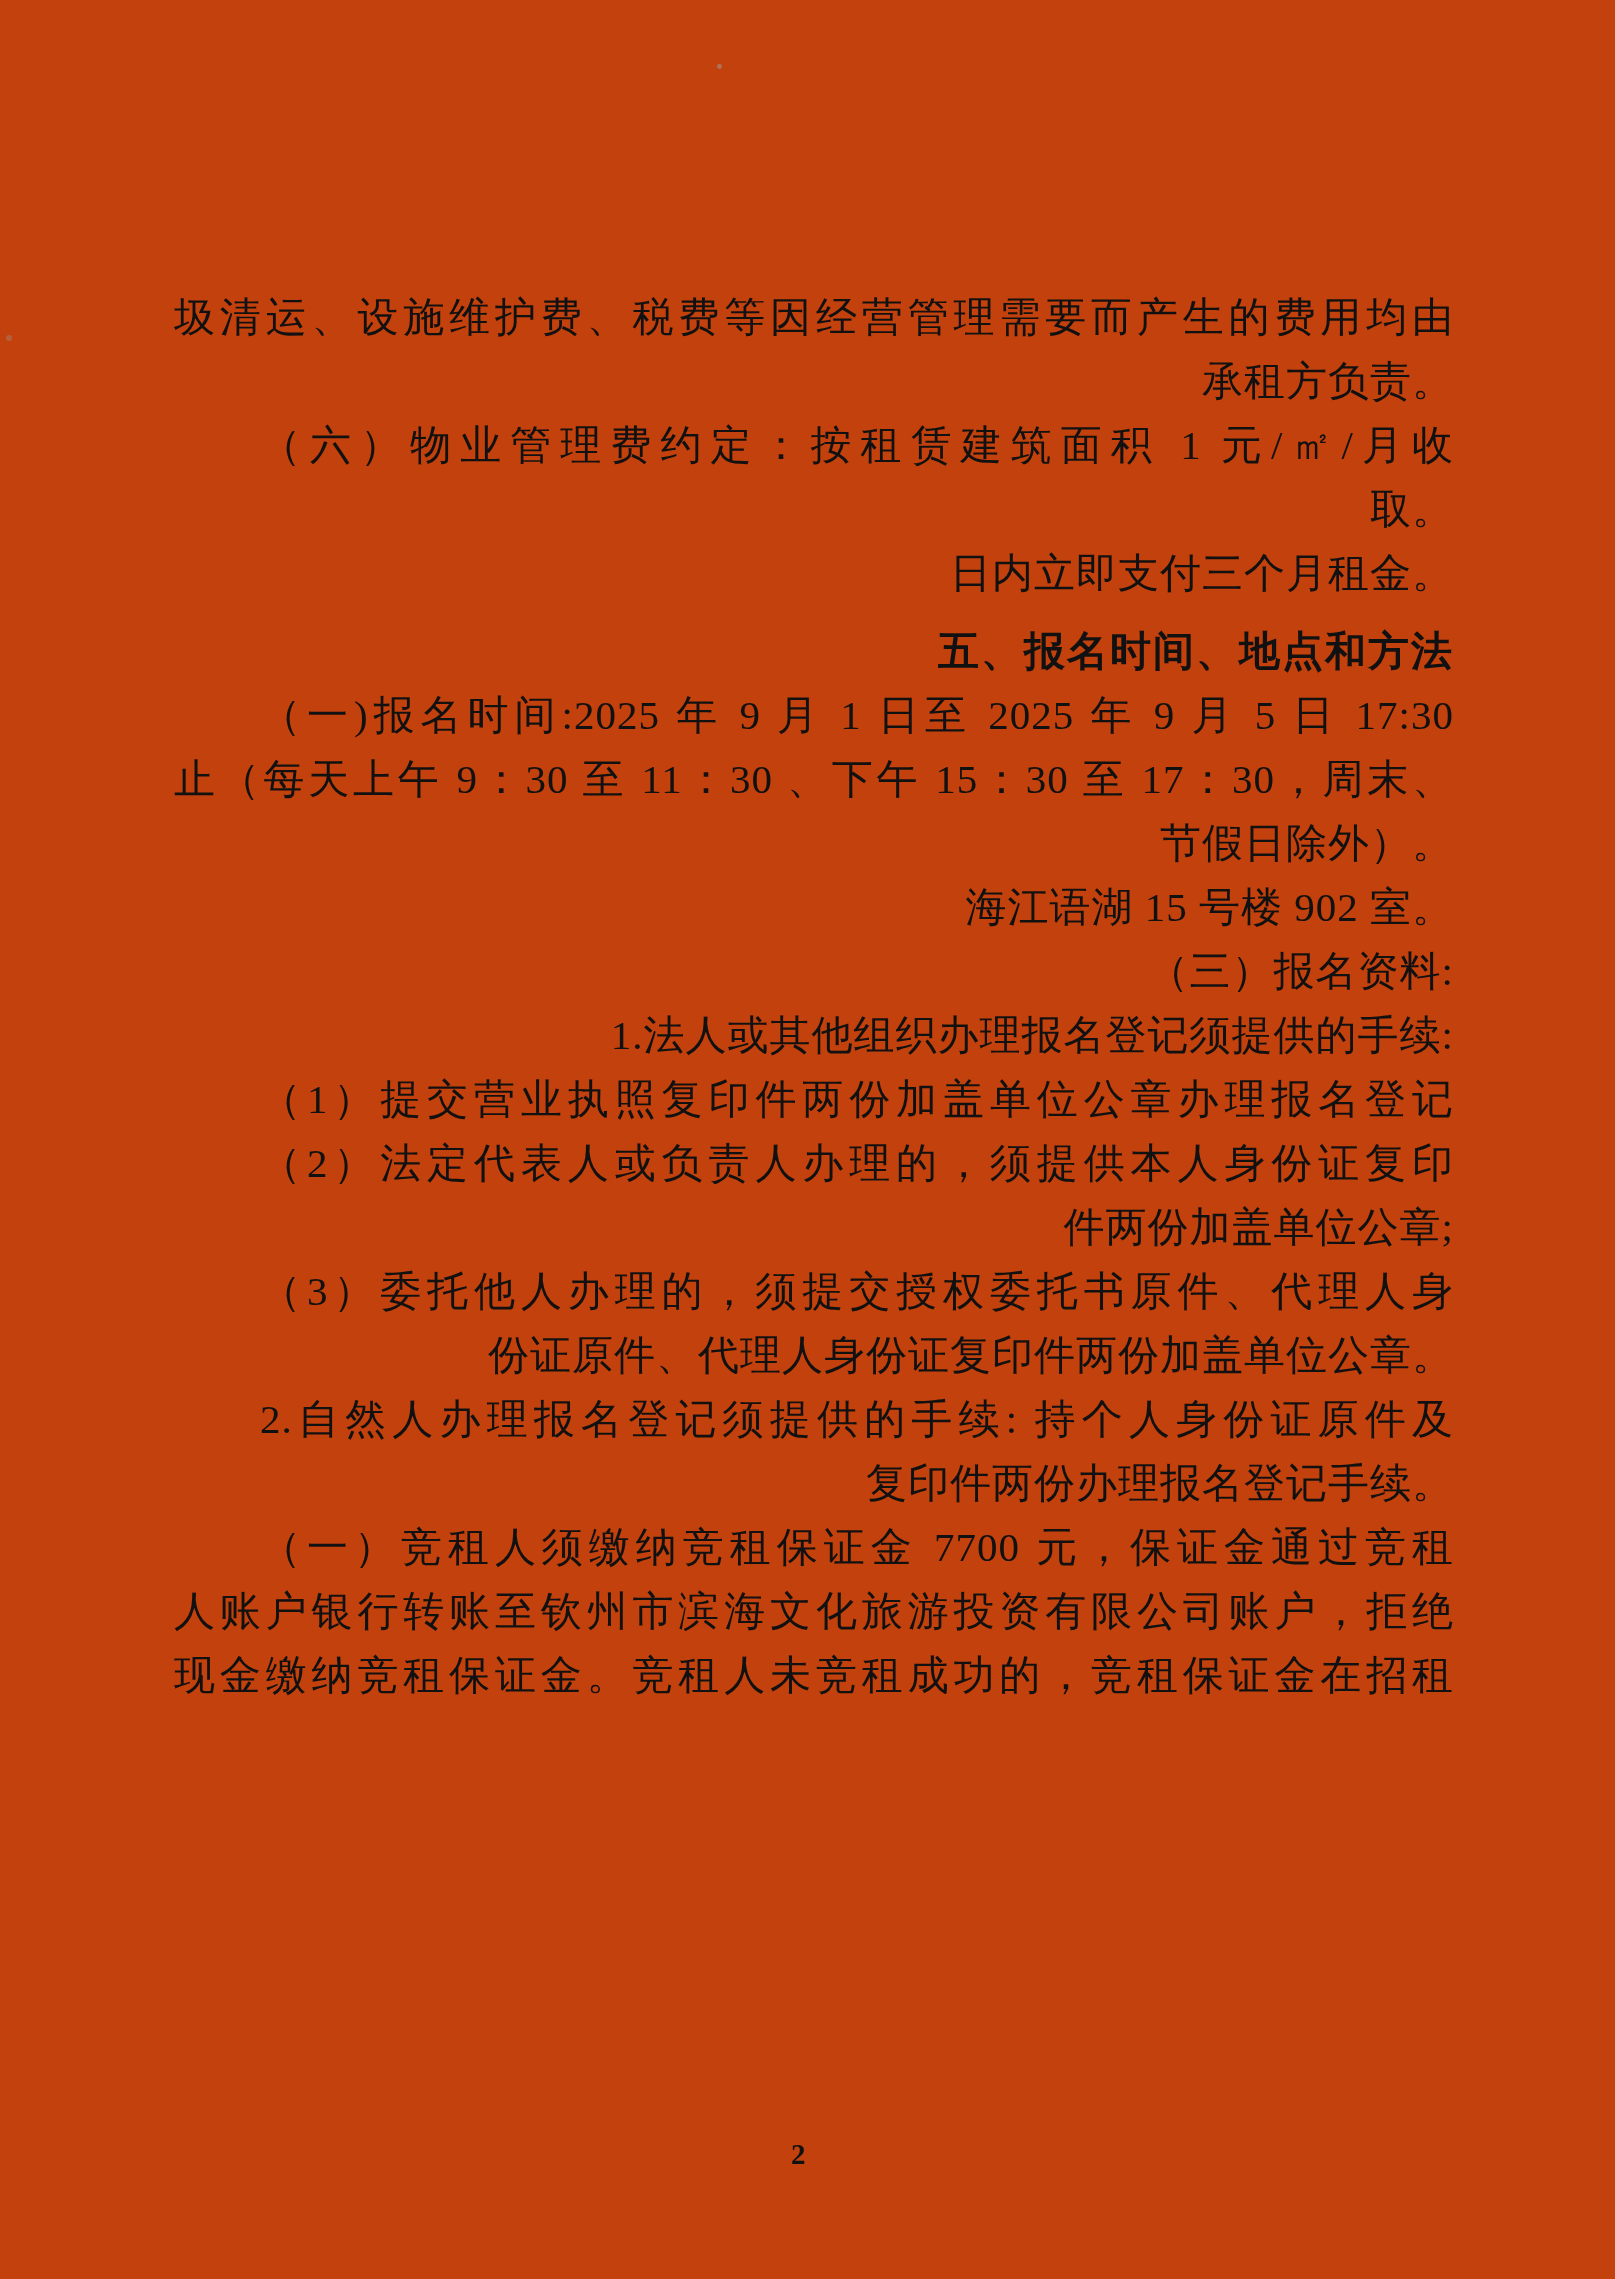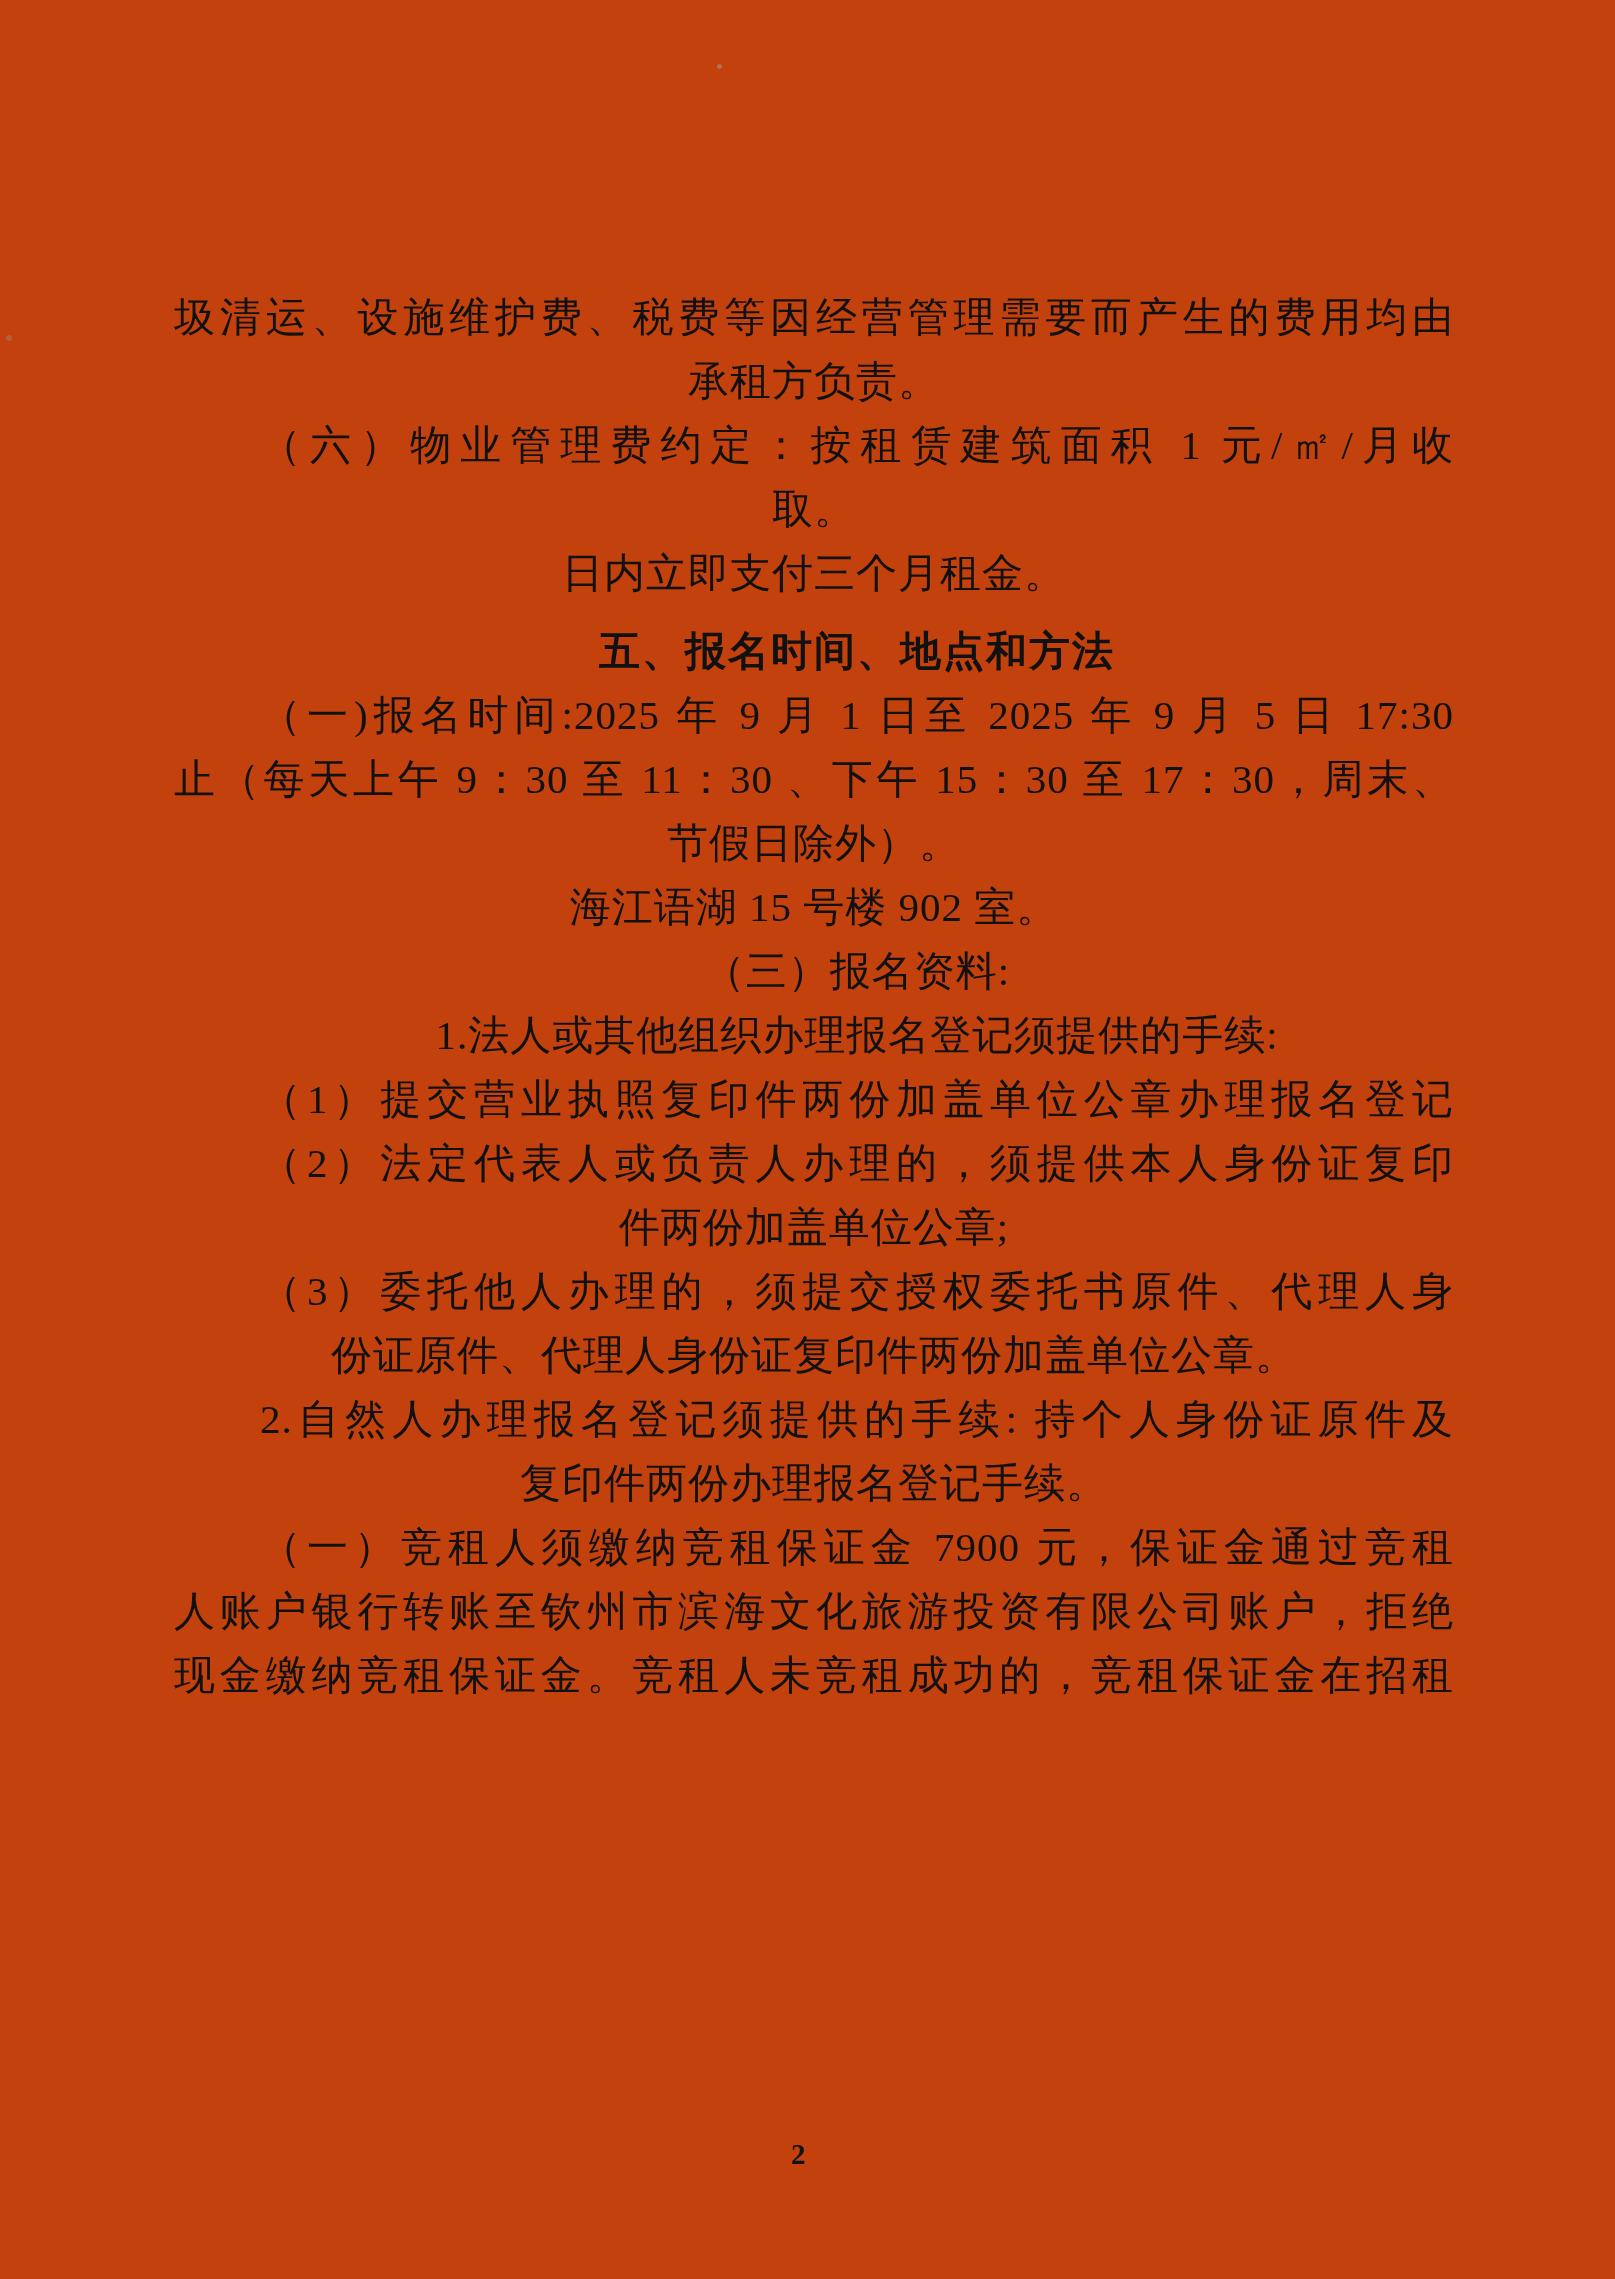--- a/index.html
+++ b/index.html
@@ -25,21 +25,21 @@
     left: 174px;
     top: 285px;
     width: 1280px;
   }
   .line {
     font-size: 41px;
     line-height: 64px;
     height: 64px;
     white-space: nowrap;
     letter-spacing: 1px;
-    text-align: center;
+    text-align: right;
   }
   .line.full {
     white-space: normal;
     text-align: justify;
     text-align-last: justify;
     overflow: hidden;
   }
   .line.indent {
     padding-left: 86px;
   }
@@ -104,20 +104,20 @@
       <div class="line">海江语湖 15 号楼 902 室。</div>
       <div class="line indent">（三）报名资料:</div>
       <div class="line indent">1.法人或其他组织办理报名登记须提供的手续:</div>
       <div class="line indent full">（1）提交营业执照复印件两份加盖单位公章办理报名登记</div>
       <div class="line indent full">（2）法定代表人或负责人办理的，须提供本人身份证复印</div>
       <div class="line">件两份加盖单位公章;</div>
       <div class="line indent full">（3）委托他人办理的，须提交授权委托书原件、代理人身</div>
       <div class="line">份证原件、代理人身份证复印件两份加盖单位公章。</div>
       <div class="line indent full">2.自然人办理报名登记须提供的手续: 持个人身份证原件及</div>
       <div class="line">复印件两份办理报名登记手续。</div>
-      <div class="line indent full">（一）竞租人须缴纳竞租保证金 7900 元，保证金通过竞租</div>
+      <div class="line indent full">（一）竞租人须缴纳竞租保证金 7700 元，保证金通过竞租</div>
       <div class="line full">人账户银行转账至钦州市滨海文化旅游投资有限公司账户，拒绝</div>
       <div class="line full">现金缴纳竞租保证金。竞租人未竞租成功的，竞租保证金在招租</div>
     </div>
 
   <div class="page-number">2</div>
 </main>
 
 
 </body></html>

